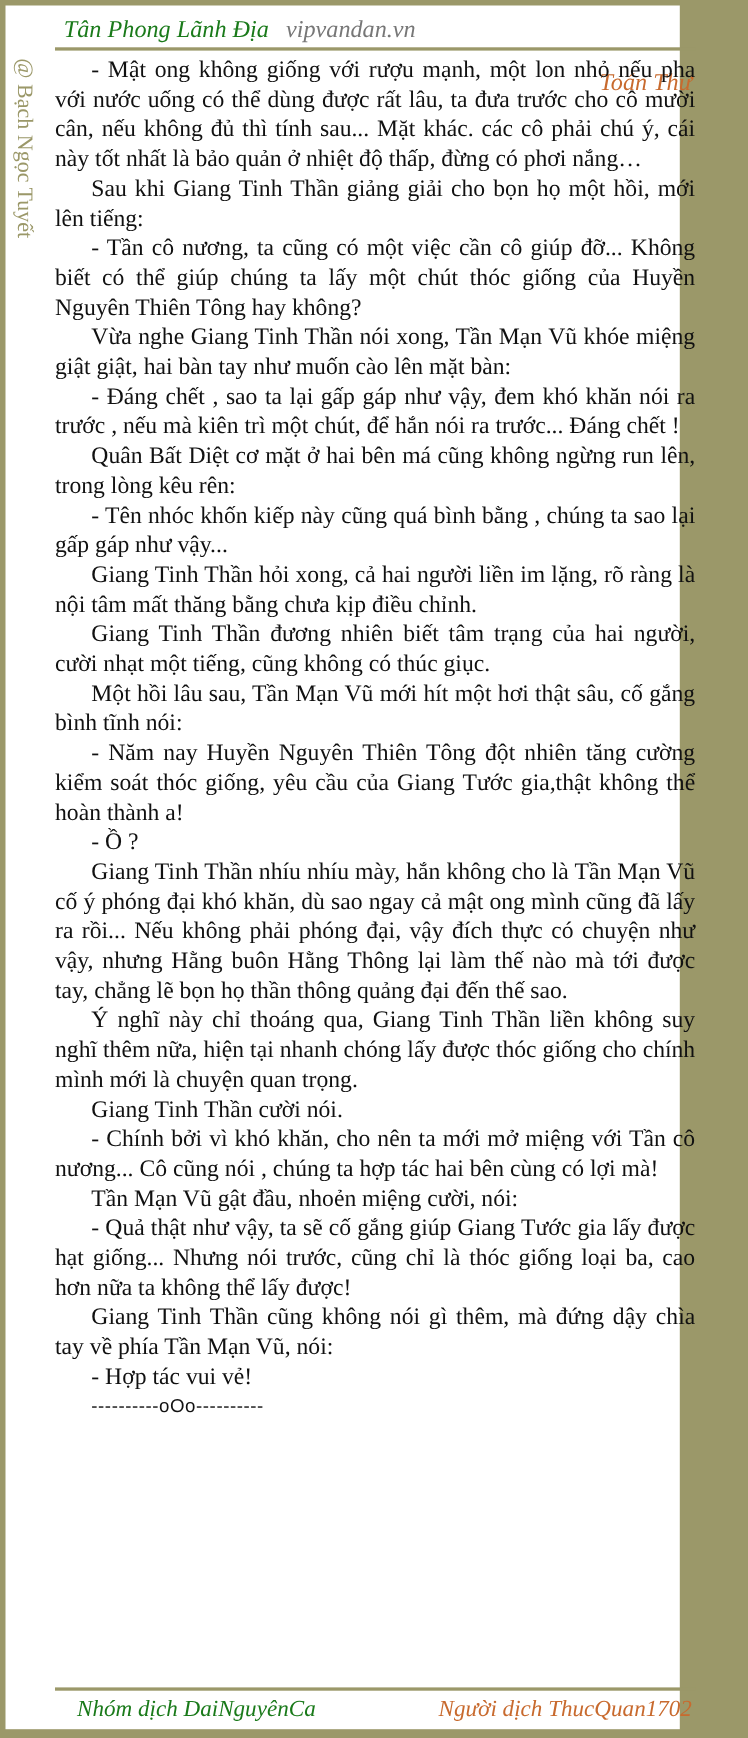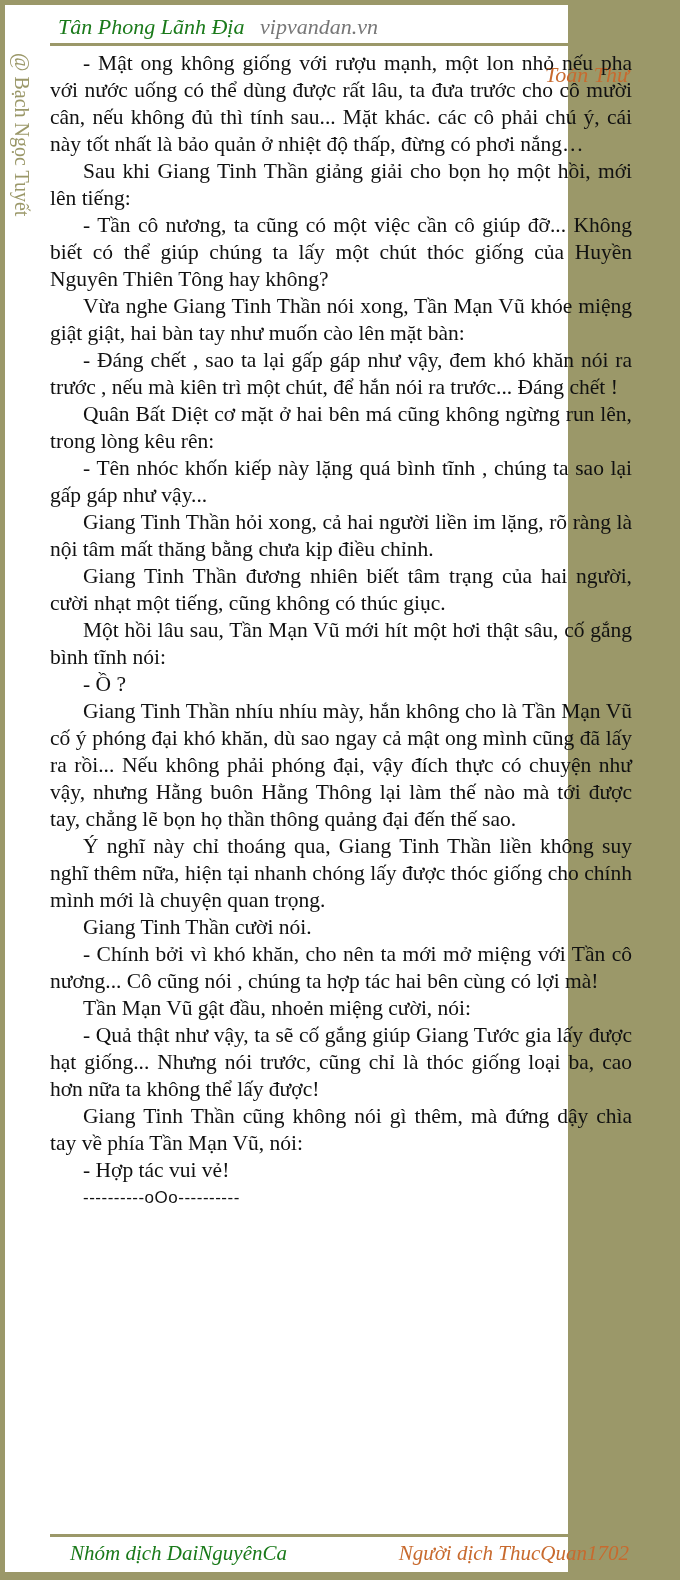--- a/index.html
+++ b/index.html
@@ -1,17 +1,17 @@
 <!DOCTYPE html>
 <html><head>
 <meta charset="utf-8">
 <style>
   html, body { margin: 0; padding: 0; }
   body { width: 680px; height: 1580px; background: #9b9869; position: relative; overflow: hidden; }
-  .page { position: absolute; left: 5px; top: 5px; width: 563px; height: 1567px; background: #ffffff; }
+  .page { position: absolute; left: 5px; top: 5px; width: 613px; height: 1567px; background: #ffffff; }
   .header { position: absolute; left: 45px; top: 4px; width: 582px; height: 36px; font-family: "Liberation Serif", serif; font-style: italic; font-size: 22px; }
   .header .title { position: absolute; left: 8px; top: 5px; color: #1a7a1a; }
   .header .site { position: absolute; left: 210px; top: 5px; color: #777777; }
   .header .genre { position: absolute; right: 3px; top: 5px; color: #c86a2e; margin-top: 48px; }
   .rule { position: absolute; left: 45px; width: 582px; height: 3px; background: #9b9869; }
   .rule.top { top: 38px; }
   .rule.bottom { top: 1529px; }
   .sidebar-credit { position: absolute; left: 6px; top: 48px; width: 22px; height: 210px; }
   .sidebar-credit span { position: absolute; left: 22px; top: 0; transform-origin: 0 0; transform: rotate(90deg); white-space: nowrap; font-family: "Liberation Serif", serif; font-size: 20px; color: #9b9869; }
   .content { position: absolute; left: 45px; top: 45px; width: 582px; font-family: "Liberation Serif", serif; font-size: 21.5px; line-height: 27px; color: #111111; text-align: justify; }
@@ -36,24 +36,25 @@
     <span>@ Bạch Ngọc Tuyết</span>
   </div>
 
   <div class="content">
     <p>- Mật ong không giống với rượu mạnh, một lon nhỏ nếu pha với nước uống có thể dùng được rất lâu, ta đưa trước cho cô mười cân, nếu không đủ thì tính sau... Mặt khác. các cô phải chú ý, cái này tốt nhất là bảo quản ở nhiệt độ thấp, đừng có phơi nắng…</p>
     <p>Sau khi Giang Tinh Thần giảng giải cho bọn họ một hồi, mới lên tiếng:</p>
     <p>- Tần cô nương, ta cũng có một việc cần cô giúp đỡ... Không biết có thể giúp chúng ta lấy một chút thóc giống của Huyền Nguyên Thiên Tông hay không?</p>
     <p>Vừa nghe Giang Tinh Thần nói xong, Tần Mạn Vũ khóe miệng giật giật, hai bàn tay như muốn cào lên mặt bàn:</p>
     <p>- Đáng chết , sao ta lại gấp gáp như vậy, đem khó khăn nói ra trước , nếu mà kiên trì một chút, để hắn nói ra trước... Đáng chết !</p>
     <p>Quân Bất Diệt cơ mặt ở hai bên má cũng không ngừng run lên, trong lòng kêu rên:</p>
-    <p>- Tên nhóc khốn kiếp này lặng quá bình tĩnh , chúng ta sao lại gấp gáp như vậy...</p>
+    <p>- Tên nhóc khốn kiếp này cũng quá bình bằng , chúng ta sao lại gấp gáp như vậy...</p>
     <p>Giang Tinh Thần hỏi xong, cả hai người liền im lặng, rõ ràng là nội tâm mất thăng bằng chưa kịp điều chỉnh.</p>
     <p>Giang Tinh Thần đương nhiên biết tâm trạng của hai người, cười nhạt một tiếng, cũng không có thúc giục.</p>
     <p>Một hồi lâu sau, Tần Mạn Vũ mới hít một hơi thật sâu, cố gắng bình tĩnh nói:</p>
+    <p>- Năm nay Huyền Nguyên Thiên Tông đột nhiên tăng cường kiểm soát thóc giống, yêu cầu của Giang Tước gia,thật không thể hoàn thành a!</p>
     <p>- Ồ ?</p>
     <p>Giang Tinh Thần nhíu nhíu mày, hắn không cho là Tần Mạn Vũ cố ý phóng đại khó khăn, dù sao ngay cả mật ong mình cũng đã lấy ra rồi... Nếu không phải phóng đại, vậy đích thực có chuyện như vậy, nhưng Hằng buôn Hằng Thông lại làm thế nào mà tới được tay, chẳng lẽ bọn họ thần thông quảng đại đến thế sao.</p>
     <p>Ý nghĩ này chỉ thoáng qua, Giang Tinh Thần liền không suy nghĩ thêm nữa, hiện tại nhanh chóng lấy được thóc giống cho chính mình mới là chuyện quan trọng.</p>
     <p> Giang Tinh Thần cười nói.</p>
     <p>- Chính bởi vì khó khăn, cho nên ta mới mở miệng với Tần cô nương... Cô cũng nói , chúng ta hợp tác hai bên cùng có lợi mà!</p>
     <p>Tần Mạn Vũ gật đầu, nhoẻn miệng cười, nói:</p>
     <p>- Quả thật như vậy, ta sẽ cố gắng giúp Giang Tước gia lấy được hạt giống... Nhưng nói trước, cũng chỉ là thóc giống loại ba, cao hơn nữa ta không thể lấy được!</p>
     <p>Giang Tinh Thần cũng không nói gì thêm, mà đứng dậy chìa tay về phía Tần Mạn Vũ, nói:</p>
     <p>- Hợp tác vui vẻ!</p>
     <p class="sep">----------oOo----------</p>

